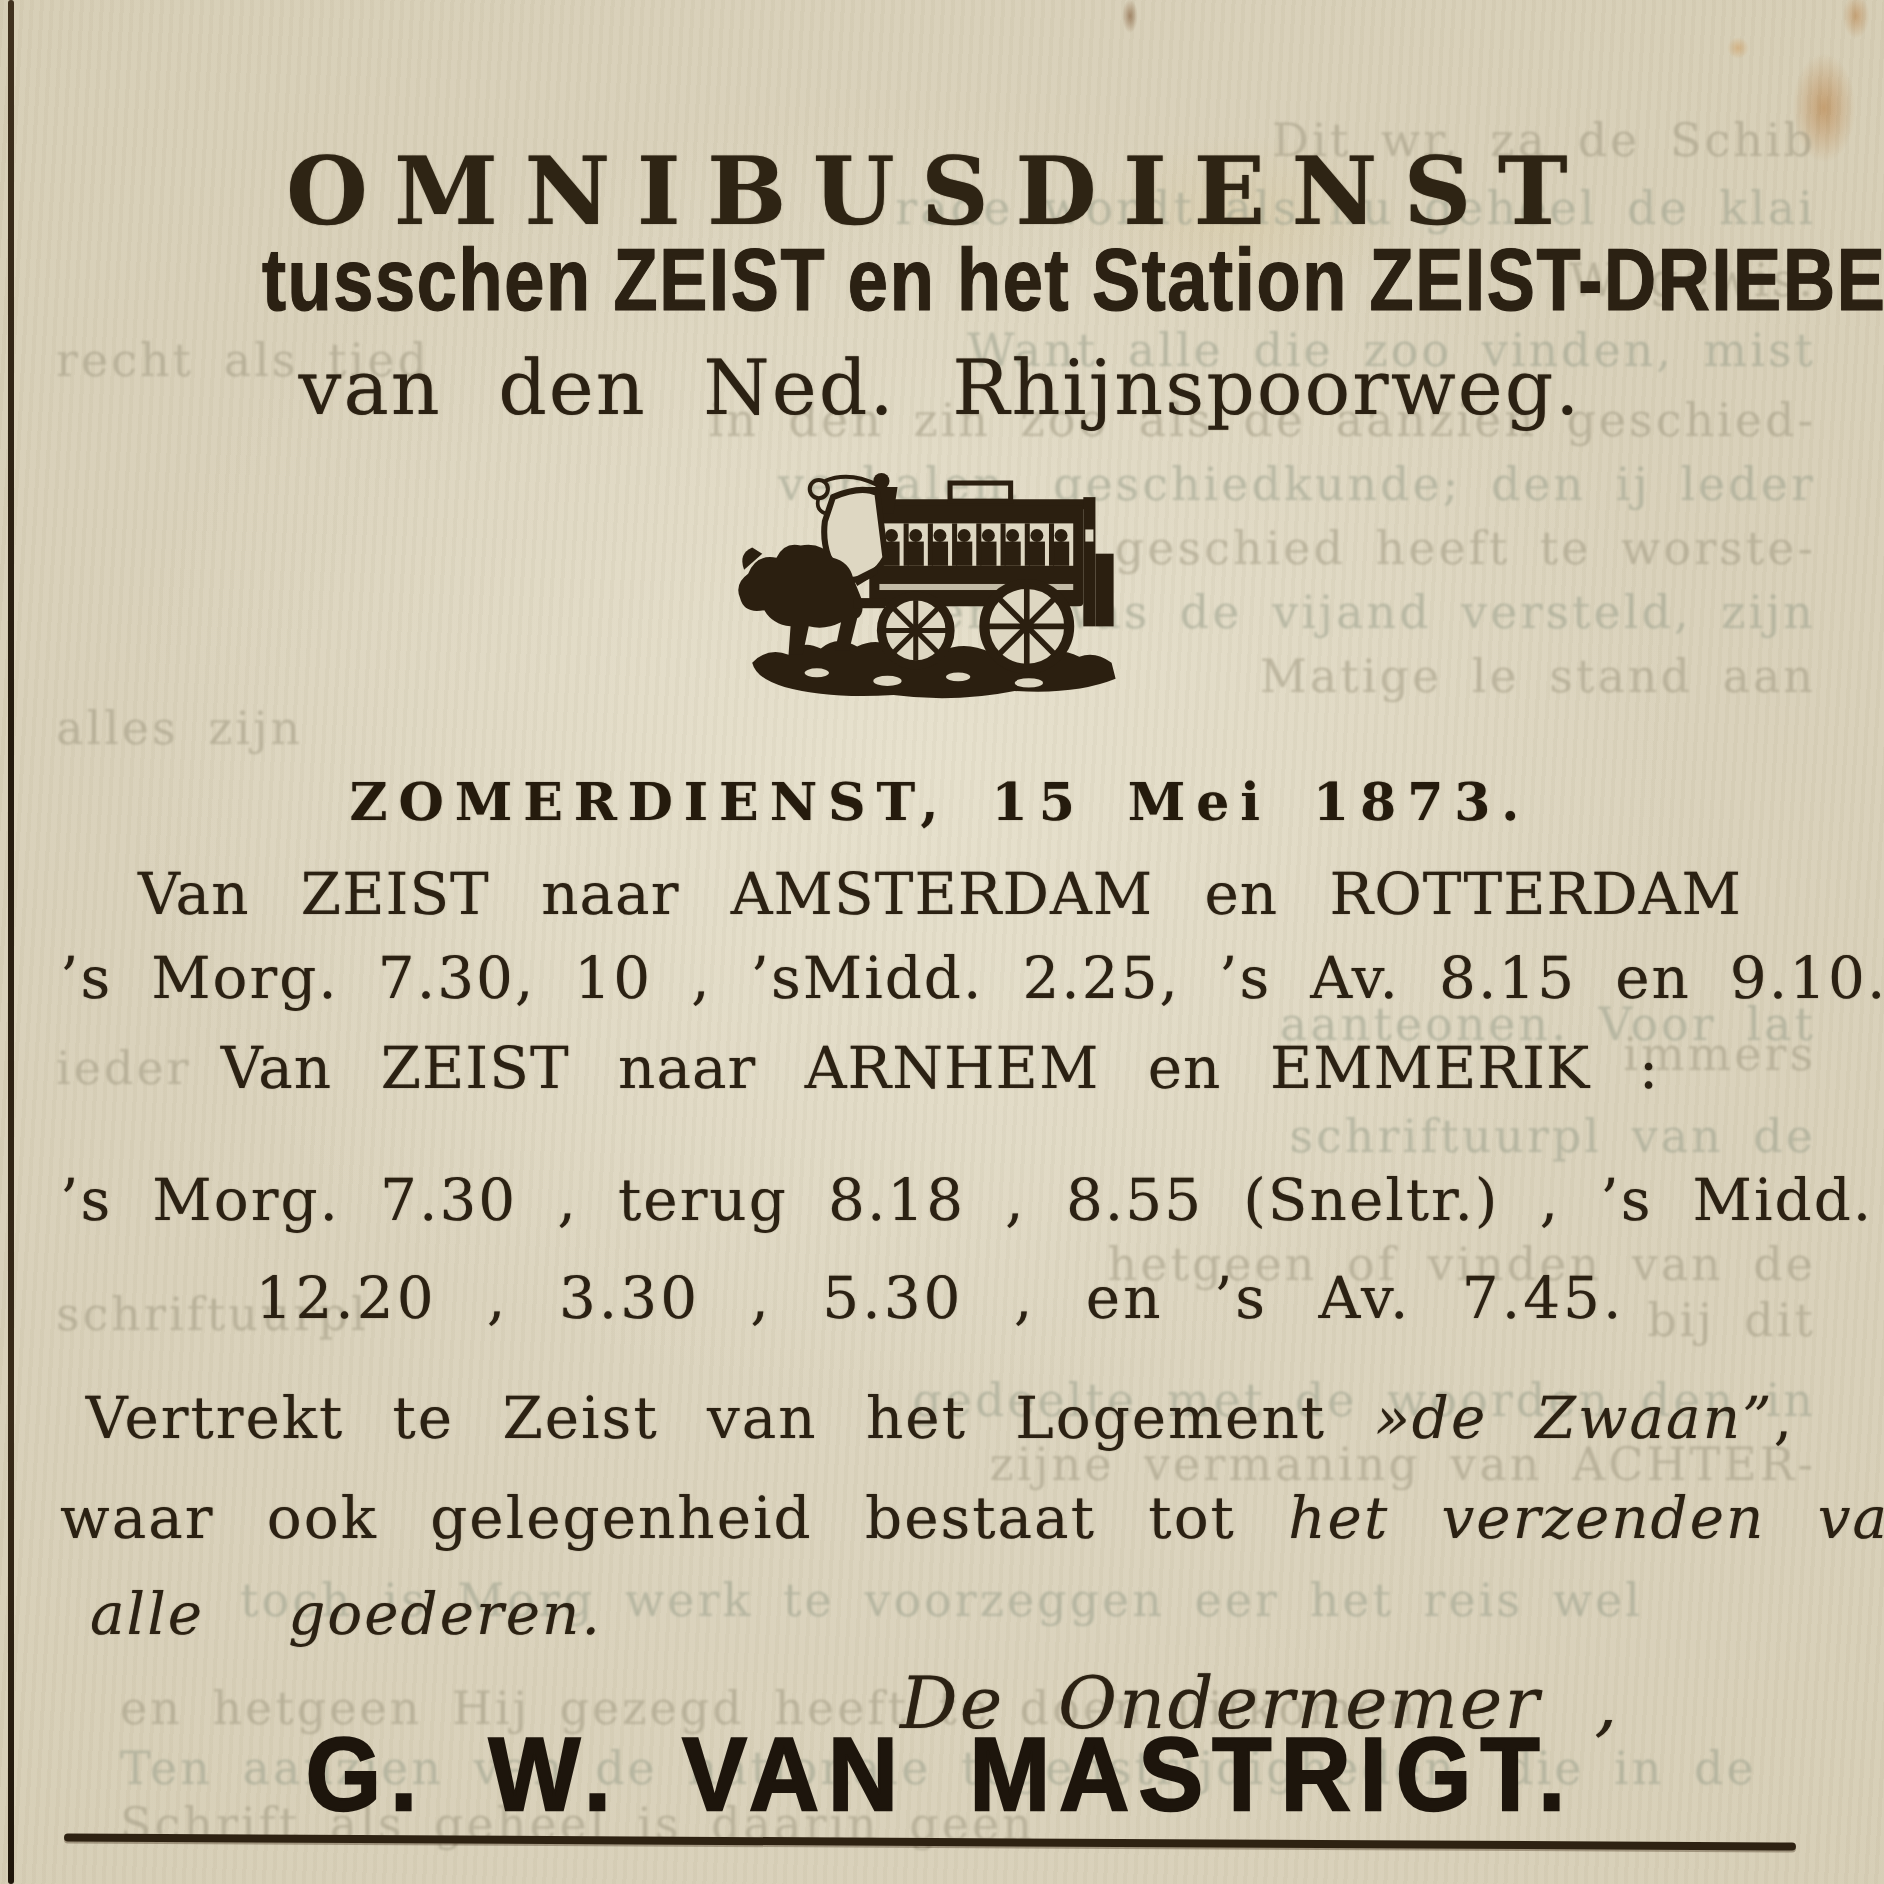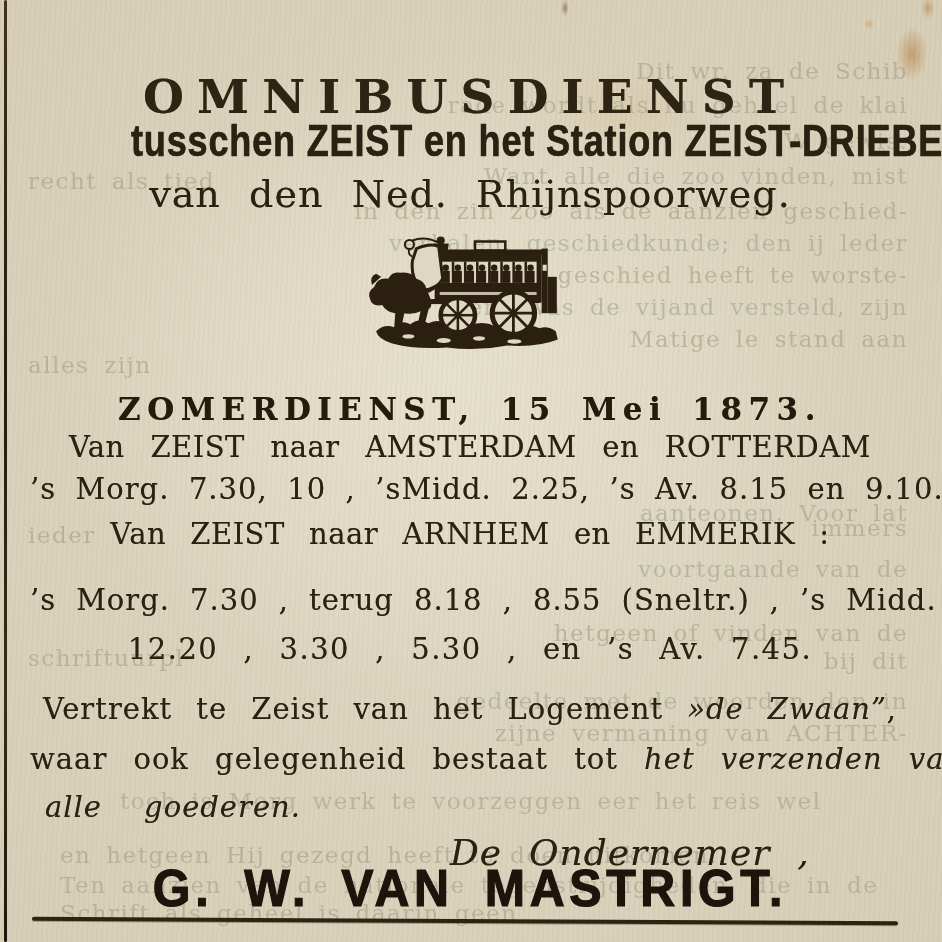--- a/index.html
+++ b/index.html
@@ -23,21 +23,21 @@
     white-space:nowrap;letter-spacing:1.5px;word-spacing:6px;}
   .ghost.gr{color:#9ba08c;}
   .line{position:absolute;left:30px;width:880px;text-align:center;white-space:nowrap;
     text-shadow:0 0 .6px rgba(48,34,14,.55);}
   .title{top:38px;font-size:47px;font-weight:bold;letter-spacing:.28em;color:#2e2414;}
   .sub1{top:116px;}
   .sub1 .cond{display:inline-block;font-family:"Liberation Sans",sans-serif;font-weight:bold;
     font-size:44px;letter-spacing:1px;transform:scaleX(.82);transform-origin:center;
     -webkit-text-stroke:.6px #2b2113;}
   .sub2{top:172px;font-size:38px;font-weight:normal;letter-spacing:1px;word-spacing:.4em;}
-  .svchead{top:365px;font-size:31px;font-weight:bold;letter-spacing:.21em;word-spacing:.25em;color:#251b0d;}
+  .svchead{top:365px;font-size:26px;font-weight:bold;letter-spacing:.21em;word-spacing:.25em;color:#251b0d;}
   .body31{font-size:29px;}
   .r1head{top:430px;word-spacing:.55em;letter-spacing:.5px;}
   .r1times{top:472px;word-spacing:.32em;letter-spacing:1px;}
   .r2head{top:517px;word-spacing:.5em;letter-spacing:.5px;}
   .r2t1{top:583px;word-spacing:.34em;letter-spacing:1px;}
   .r2t2{top:632px;word-spacing:.5em;letter-spacing:1.5px;}
   .n1{top:692px;word-spacing:.48em;letter-spacing:1px;}
   .n2{top:742px;word-spacing:.55em;letter-spacing:1px;}
   .n3{top:790px;left:45px;width:auto;text-align:center;word-spacing:1.1em;letter-spacing:1px;font-style:italic;}
   .em{font-style:italic;}
@@ -65,21 +65,21 @@
     <div class="ghost gr" style="right:34px;top:163px">Want alle die zoo vinden, mist</div>
     <div class="ghost" style="right:34px;top:198px">in den zin zoo als de aanzien geschied-</div>
     <div class="ghost gr" style="right:34px;top:230px">verhalen, geschiedkunde; den ij leder</div>
     <div class="ghost" style="right:34px;top:262px">gewone geschied heeft te worste-</div>
     <div class="ghost gr" style="right:34px;top:294px">len. Was de vijand versteld, zijn</div>
     <div class="ghost" style="right:34px;top:326px">Matige le stand aan</div>
     <div class="ghost" style="left:28px;top:352px">alles zijn</div>
     <div class="ghost gr" style="right:34px;top:500px">aanteonen. Voor lat</div>
     <div class="ghost" style="left:28px;top:522px">ieder</div>
     <div class="ghost" style="right:34px;top:515px">immers</div>
-    <div class="ghost gr" style="right:34px;top:556px">voortgaande van de</div>
+    <div class="ghost gr" style="right:34px;top:556px">schriftuurpl van de</div>
     <div class="ghost" style="right:34px;top:620px">hetgeen of vinden van de</div>
     <div class="ghost" style="left:28px;top:645px">schriftuurpl</div>
     <div class="ghost" style="right:34px;top:648px">bij dit</div>
     <div class="ghost gr" style="right:34px;top:688px">gedeelte met de woorden den in</div>
     <div class="ghost" style="right:34px;top:720px">zijne vermaning van ACHTER-</div>
     <div class="ghost gr" style="left:120px;top:788px">toch is Morg werk te voorzeggen eer het reis wel</div>
     <div class="ghost" style="left:60px;top:842px">en hetgeen Hij gezegd heeft te doen uitkomen.</div>
     <div class="ghost gr" style="left:60px;top:872px">Ten aanzien van de nationale tegenstrijdigheden, die in de</div>
     <div class="ghost" style="left:60px;top:900px">Schrift als geheel is daarin geen</div>
   </div>

